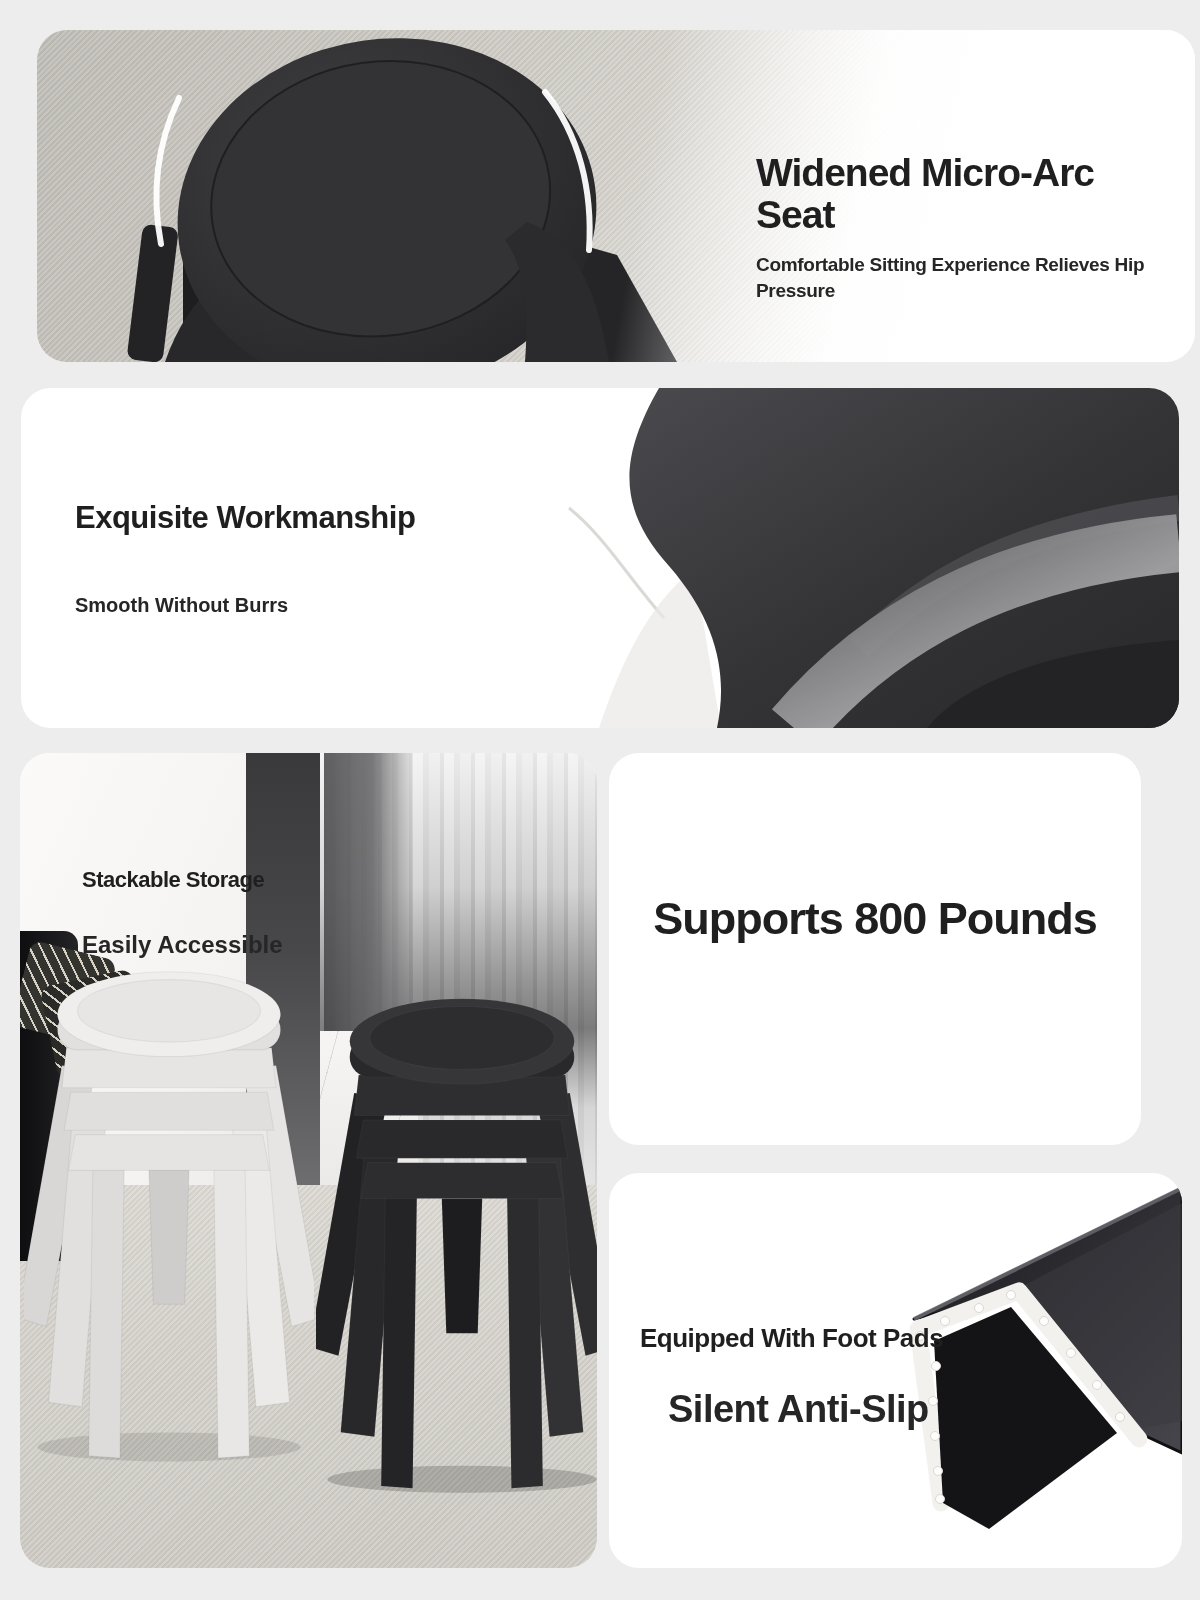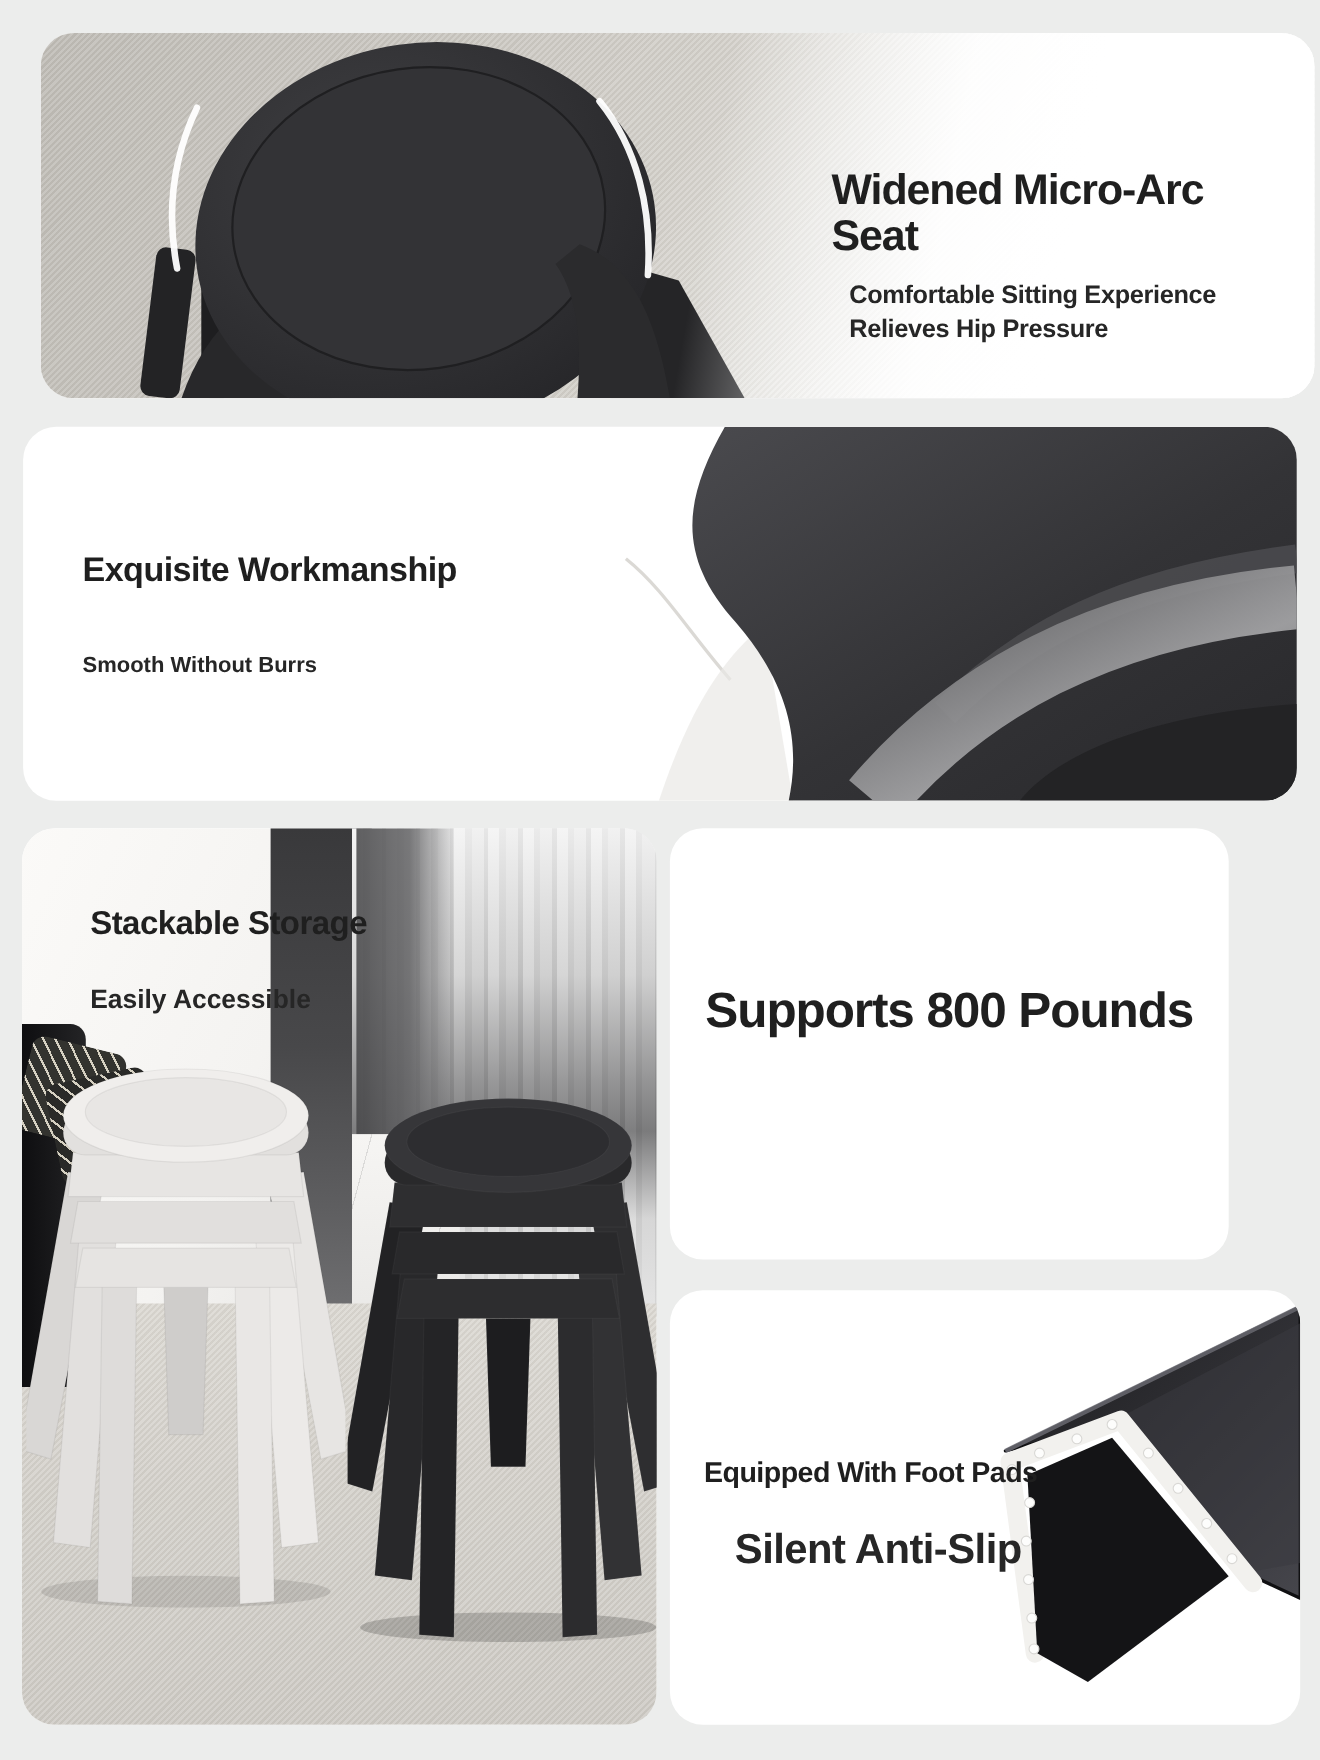--- a/index.html
+++ b/index.html
@@ -2,36 +2,36 @@
 <html><head>
 <meta charset="utf-8">
 <style>
   html,body{margin:0;padding:0;background:#e2e3e3;}
   .page{position:relative;width:1200px;height:1600px;margin:0 auto;background:#ecedec;
         font-family:"Liberation Sans",sans-serif;overflow:hidden;}
   .card{position:absolute;background:#fff;border-radius:30px;overflow:hidden;}
   .c1{left:37px;top:30px;width:1158px;height:332px;}
   .c2{left:21px;top:388px;width:1158px;height:340px;}
   .c3{left:20px;top:753px;width:577px;height:815px;}
-  .c4{left:609px;top:753px;width:508px;height:392px;}
+  .c4{left:609px;top:753px;width:508px;height:392px;padding-left:24px;}
   .c5{left:609px;top:1173px;width:573px;height:395px;}
   h2{margin:0;color:#1f1f1f;font-weight:700;}
   p{margin:0;color:#262626;font-weight:700;}
 
   
   .photo1{position:absolute;inset:0;
     background:linear-gradient(112deg,#bfbcb6 0%,#cac7c1 28%,#d3d0ca 48%,#e6e5e1 62%,#ffffff 78%,#ffffff 100%);}
   .weave{position:absolute;inset:0;pointer-events:none;
     background:repeating-linear-gradient(135deg,rgba(255,255,255,.12) 0 2px,rgba(96,90,78,.06) 2px 4px);}
   .stool1{position:absolute;left:30px;top:0;}
   .fade1{position:absolute;inset:0;
     background:linear-gradient(100deg,rgba(255,255,255,0) 52%,rgba(255,255,255,.92) 70%,#fff 80%);}
   .t1{position:absolute;left:719px;top:122px;width:440px;}
   .t1 h2{font-size:39px;line-height:1.08;letter-spacing:-1px;max-width:420px;}
-  .t1 p{margin-top:16px;font-size:23px;line-height:1.35;letter-spacing:-.3px;max-width:470px;margin-left:16px;}
+  .t1 p{margin-top:16px;font-size:19px;line-height:1.35;letter-spacing:-.3px;max-width:470px;}
 
   
   .photo2{position:absolute;right:0;top:0;width:720px;height:340px;}
   .t2{position:absolute;left:54px;top:112px;}
   .t2 h2{font-size:31px;letter-spacing:-.5px;text-align:center;}
   .t2 p{margin-top:58px;font-size:20px;}
 
   
   .wall{position:absolute;left:0;top:0;width:320px;height:815px;
     background:linear-gradient(115deg,#fbfaf8 0%,#f4f3f1 45%,#e9e8e6 70%);}
@@ -54,21 +54,21 @@
   .sofa{position:absolute;left:0;top:178px;width:58px;height:330px;border-radius:0 14px 10px 0;
     background:linear-gradient(90deg,#0e0e10,#242426);}
   .pillow{position:absolute;border-radius:12px;
     background-color:#33332f;
     background-image:repeating-linear-gradient(50deg,rgba(232,226,210,.9) 0 2px,transparent 2px 10px);}
   .pillow.p1{left:0;top:196px;width:88px;height:88px;transform:rotate(14deg);}
   .pillow.p2{left:28px;top:224px;width:94px;height:94px;transform:rotate(-12deg);background-color:#2a2a28;}
   .stack-white{position:absolute;left:4px;top:205px;}
   .stack-black{position:absolute;left:296px;top:196px;}
   .t3{position:absolute;left:62px;top:70px;z-index:6;}
-  .t3 h2{font-size:30px;letter-spacing:-.5px;}
+  .t3 h2{font-size:22px;letter-spacing:-.5px;margin-top:44px;}
   .t3 p{margin-top:38px;font-size:24px;}
 
   
   .t4{position:absolute;left:0;top:140px;width:100%;text-align:center;}
   .t4 h2{font-size:45px;letter-spacing:-1px;}
   .t4 p{margin-top:48px;font-size:26px;}
 
   
   .t5{position:absolute;left:31px;top:150px;z-index:6;}
   .t5 h2{font-size:26px;letter-spacing:-.5px;}

